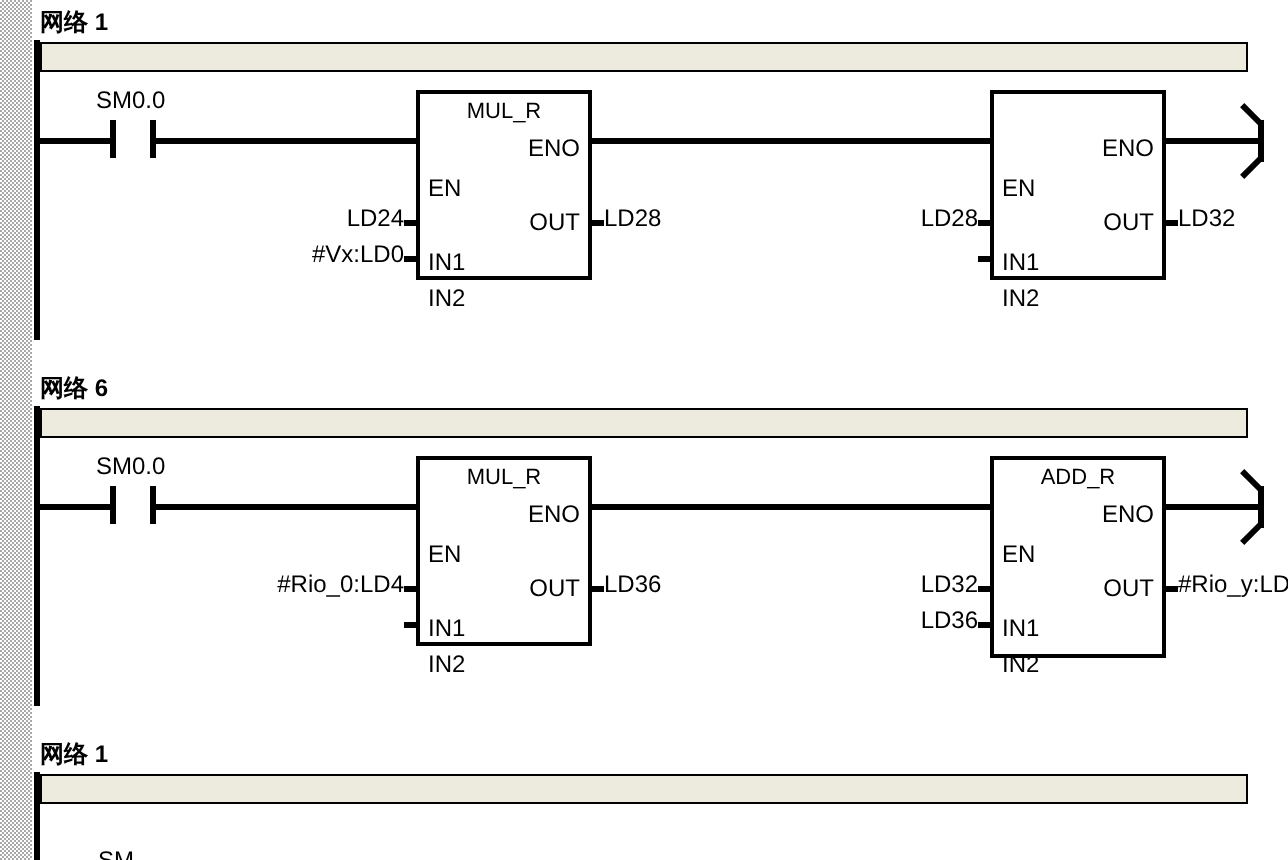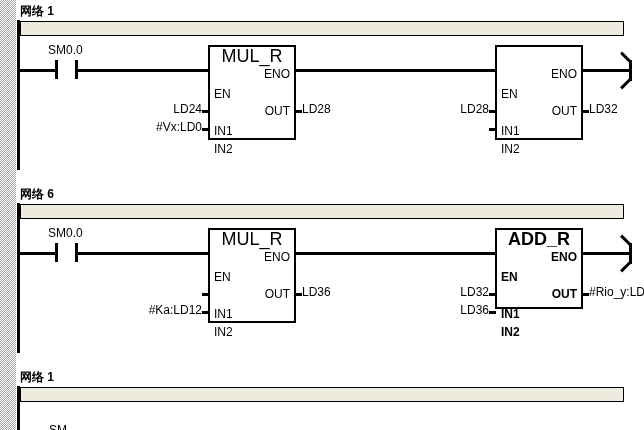--- a/index.html
+++ b/index.html
@@ -47,21 +47,21 @@
   .contact-label{
     position:absolute;font-size:12px;color:#000;white-space:nowrap;line-height:13px;
   }
 
   
   .fbox{
     position:absolute;border:2px solid #000;background:#fff;box-sizing:border-box;
   }
   .fbox-title{
     position:absolute;left:0;right:0;top:2px;text-align:center;
-    font-size:18px;color:#000;line-height:14px;white-space:nowrap;
+    font-size:11px;color:#000;line-height:14px;white-space:nowrap;
   }
   .pin{
     position:absolute;font-size:12px;color:#000;line-height:13px;white-space:nowrap;
   }
   .pin.in{left:4px;margin-top:20px;}
   .pin.out{right:4px;}
 
   
   .operand{
     position:absolute;font-size:12px;color:#000;line-height:13px;white-space:nowrap;
@@ -157,29 +157,29 @@
   <div class="wire-h" style="left:78px;top:252px;width:131px;"></div>
 
   <div class="fbox" style="left:208px;top:228px;width:88px;height:95px;">
     <div class="fbox-title">MUL_R</div>
     <div class="pin in" style="top:21px;">EN</div>
     <div class="pin out" style="top:21px;">ENO</div>
     <div class="pin in" style="top:58px;">IN1</div>
     <div class="pin out" style="top:58px;">OUT</div>
     <div class="pin in" style="top:76px;">IN2</div>
   </div>
+  <div class="operand r" style="left:100px;top:286px;width:102px;">#Rio_0:LD4</div>
   <div class="stub" style="left:202px;top:293px;width:7px;"></div>
-  <div class="operand r" style="left:100px;top:304px;width:102px;">#Ka:LD12</div>
   <div class="stub" style="left:202px;top:311px;width:7px;"></div>
   <div class="stub" style="left:295px;top:293px;width:7px;"></div>
   <div class="operand" style="left:302px;top:286px;">LD36</div>
 
   <div class="wire-h" style="left:295px;top:252px;width:201px;"></div>
 
-  <div class="fbox" style="left:495px;top:228px;width:88px;height:81px;font-weight:bold;">
+  <div class="fbox" style="left:495px;top:228px;width:88px;height:101px;">
     <div class="fbox-title">ADD_R</div>
     <div class="pin in" style="top:21px;">EN</div>
     <div class="pin out" style="top:21px;">ENO</div>
     <div class="pin in" style="top:58px;">IN1</div>
     <div class="pin out" style="top:58px;">OUT</div>
     <div class="pin in" style="top:76px;">IN2</div>
   </div>
   <div class="operand r" style="left:400px;top:286px;width:89px;">LD32</div>
   <div class="stub" style="left:489px;top:293px;width:7px;"></div>
   <div class="operand r" style="left:400px;top:304px;width:89px;">LD36</div>

